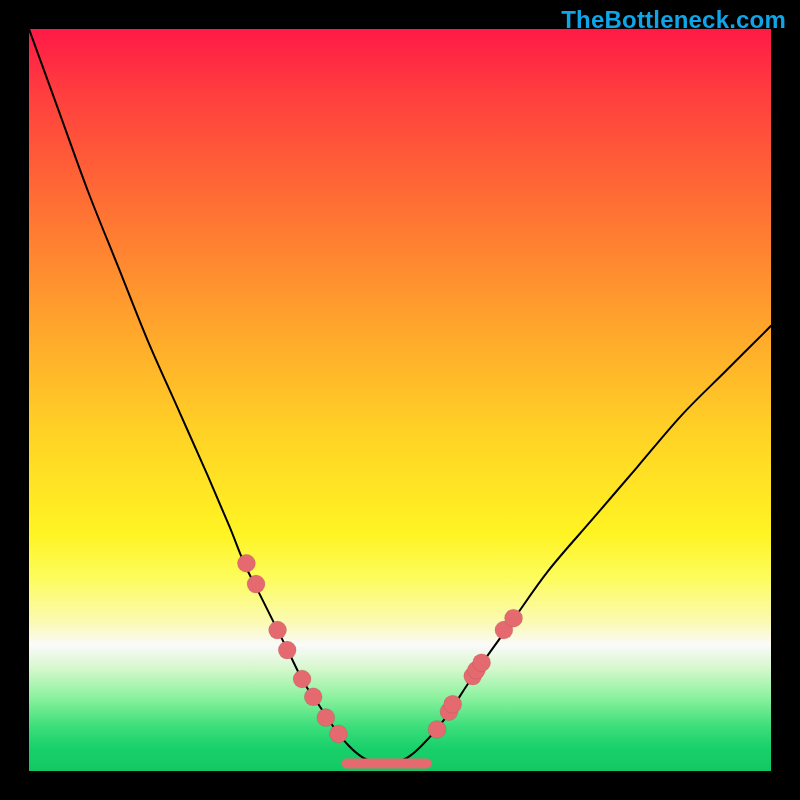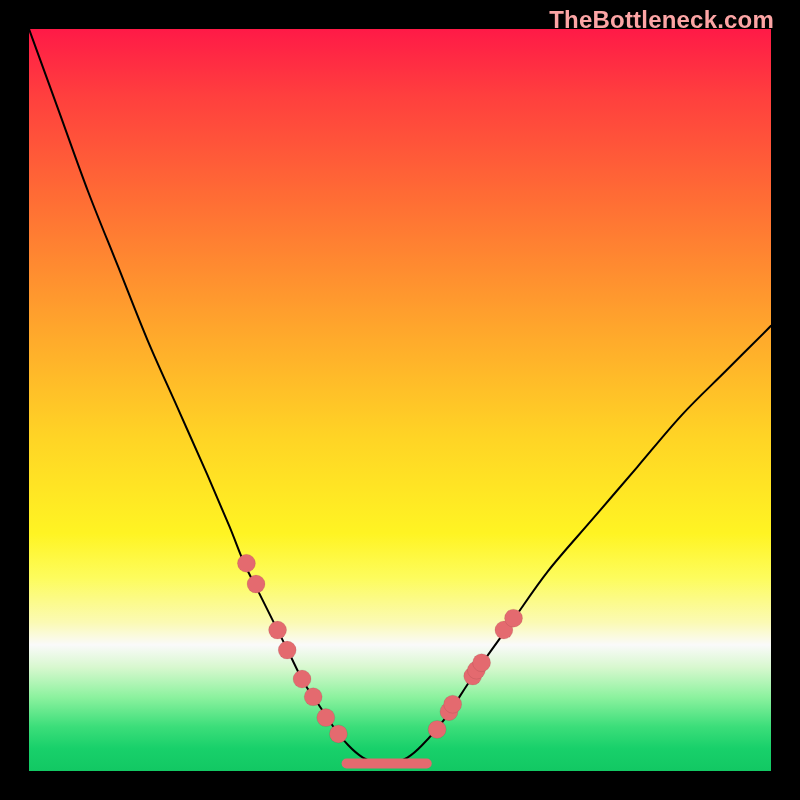--- a/index.html
+++ b/index.html
@@ -6,22 +6,22 @@
   html, body { width: 800px; height: 800px; overflow: hidden; background: #000; }
   .frame {
     position: relative;
     width: 800px;
     height: 800px;
     background: #000;
   }
   .watermark {
     position: absolute;
     top: 6px;
-    right: 26px;
-    color: #fca5a5;
+    right: 14px;
+    color: #0ea5e9;
     font-family: Arial, Helvetica, sans-serif;
     font-size: 24px;
     font-weight: 600;
     letter-spacing: 0.2px;
     z-index: 50;
     user-select: none;
   }
   .plot {
     position: absolute;
     left: 29px;

